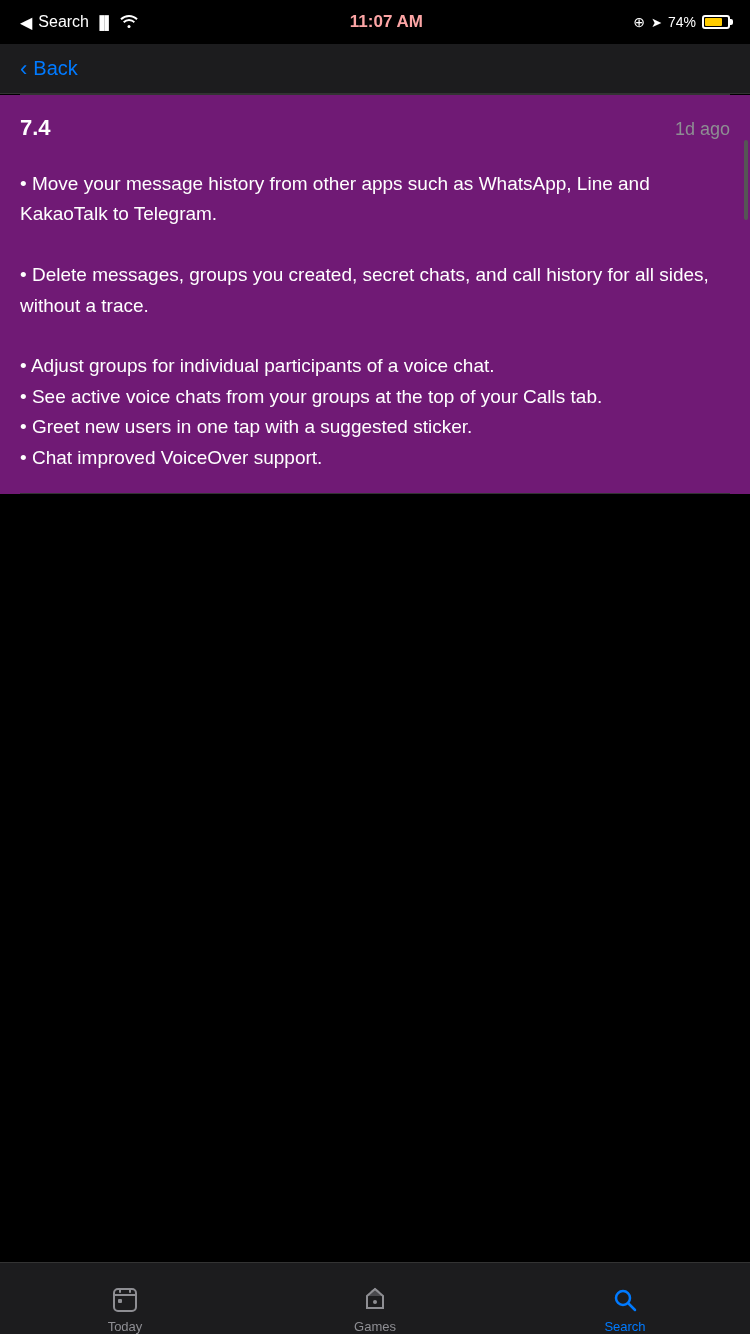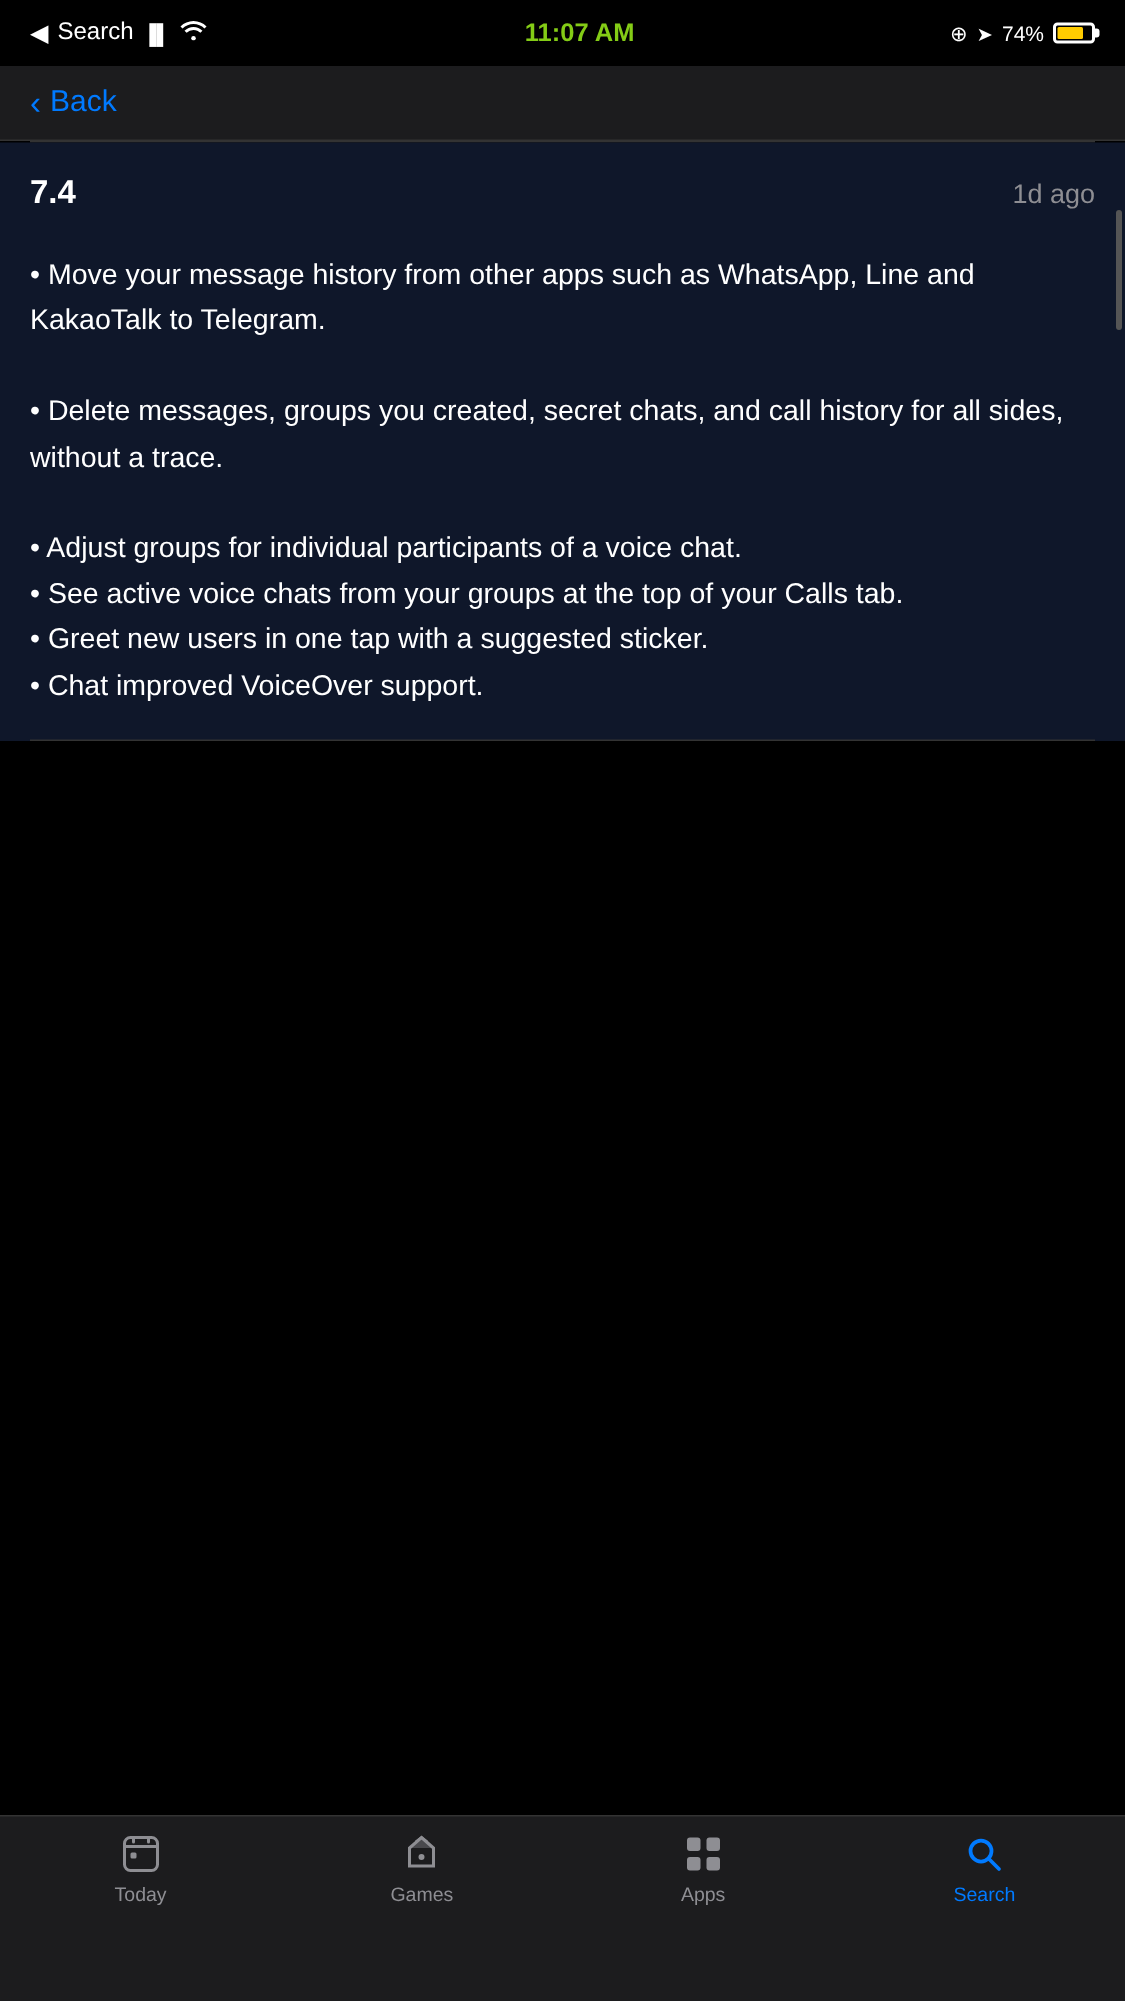--- a/index.html
+++ b/index.html
@@ -28,21 +28,21 @@
     .status-left {
       display: flex;
       align-items: center;
       gap: 6px;
       font-size: 16px;
       color: #fff;
     }
     .status-center {
       font-size: 17px;
       font-weight: 600;
-      color: #84cc16;
+      color: #fca5a5;
     }
     .status-right {
       display: flex;
       align-items: center;
       gap: 6px;
       font-size: 14px;
       color: #fff;
     }
     .battery-icon {
       display: inline-flex;
@@ -104,21 +104,21 @@
     
     .divider {
       height: 1px;
       background: #333;
       margin: 0 20px;
     }
 
     
     .content {
       padding: 20px 20px 0 20px;
-      background: #0f172a;
+      background: #701a75;
     }
 
     .version-row {
       display: flex;
       justify-content: space-between;
       align-items: baseline;
       margin-bottom: 10px;
     }
     .version-number {
       font-size: 22px;
@@ -169,27 +169,27 @@
       background: #555;
       border-radius: 2px;
     }
 
     
     .tab-bar {
       position: fixed;
       bottom: 0;
       left: 0;
       width: 750px;
-      height: 124px;
+      height: 72px;
       background: #1c1c1e;
       border-top: 1px solid #333;
       display: flex;
       align-items: flex-start;
       justify-content: space-around;
-      padding-top: 10px;
+      padding-top: 22px;
     }
     .tab-item {
       display: flex;
       flex-direction: column;
       align-items: center;
       gap: 4px;
       flex: 1;
       cursor: pointer;
     }
     .tab-icon {
@@ -301,31 +301,20 @@
       <svg viewBox="0 0 28 28" fill="none" xmlns="http://www.w3.org/2000/svg">
         <path d="M14 3 L22 10 L22 22 L6 22 L6 10 Z" stroke="#8e8e93" stroke-width="2" fill="none"></path>
         <path d="M14 3 L22 10 L6 10 Z" fill="#8e8e93" opacity="0.4"></path>
         <circle cx="14" cy="16" r="2" fill="#8e8e93"></circle>
         <path d="M10 6 L14 3 L18 6" stroke="#8e8e93" stroke-width="1.5" fill="none"></path>
       </svg>
     </div>
     <span class="tab-label">Games</span>
   </div>
 
-  <div class="tab-item">
-    <div class="tab-icon">
-      <svg viewBox="0 0 28 28" fill="#8e8e93" xmlns="http://www.w3.org/2000/svg">
-        <rect x="3" y="3" width="9" height="9" rx="2"></rect>
-        <rect x="16" y="3" width="9" height="9" rx="2"></rect>
-        <rect x="3" y="16" width="9" height="9" rx="2"></rect>
-        <rect x="16" y="16" width="9" height="9" rx="2"></rect>
-      </svg>
-    </div>
-    <span class="tab-label">Apps</span>
-  </div>
 
 
   <div class="tab-item">
     <div class="tab-icon">
       <svg viewBox="0 0 28 28" fill="none" xmlns="http://www.w3.org/2000/svg">
         <circle cx="12" cy="12" r="7" stroke="#007AFF" stroke-width="2.5"></circle>
         <line x1="17.5" y1="17.5" x2="24" y2="24" stroke="#007AFF" stroke-width="2.5" stroke-linecap="round"></line>
       </svg>
     </div>
     <span class="tab-label active">Search</span>

